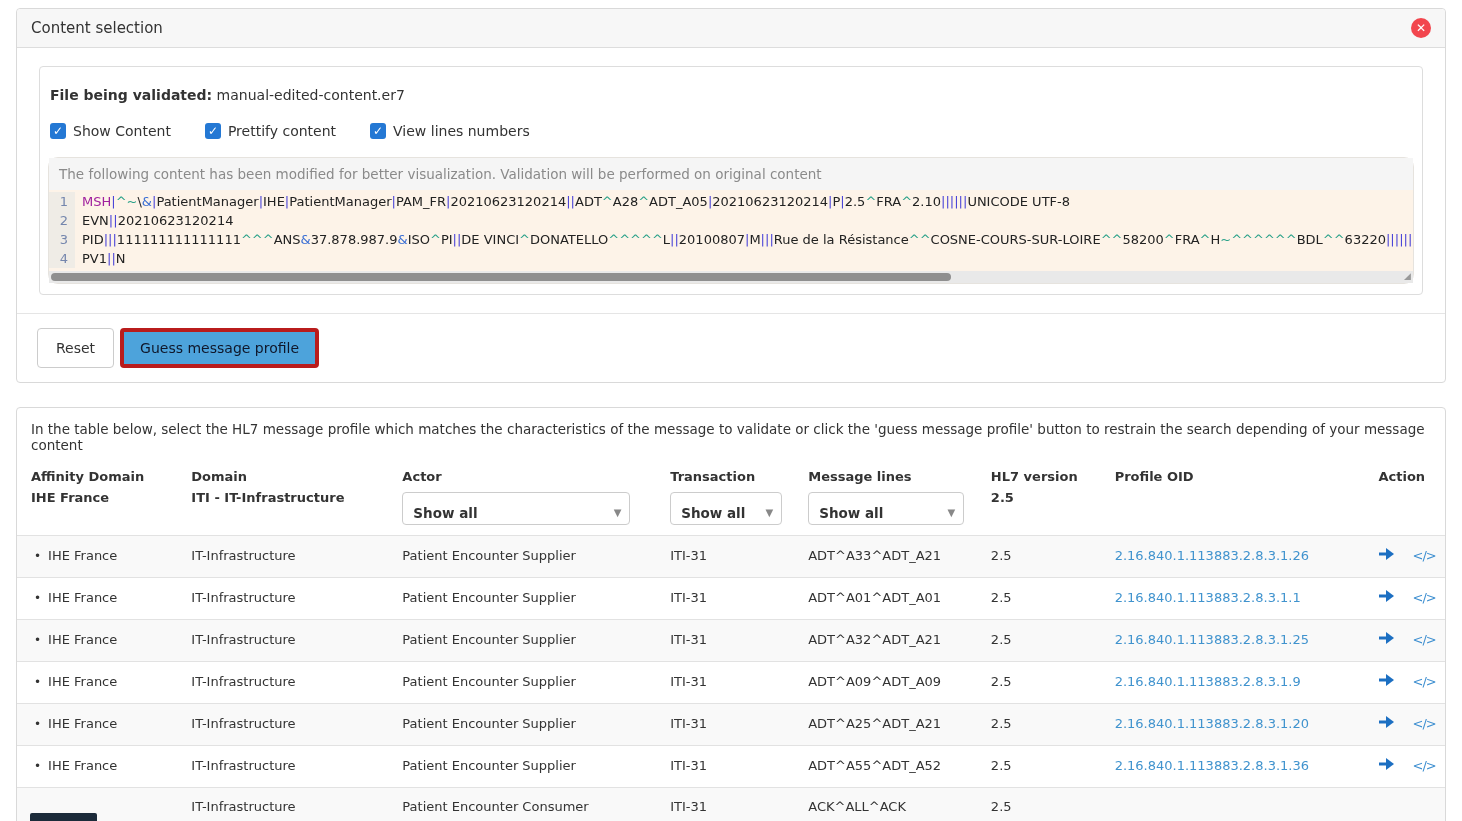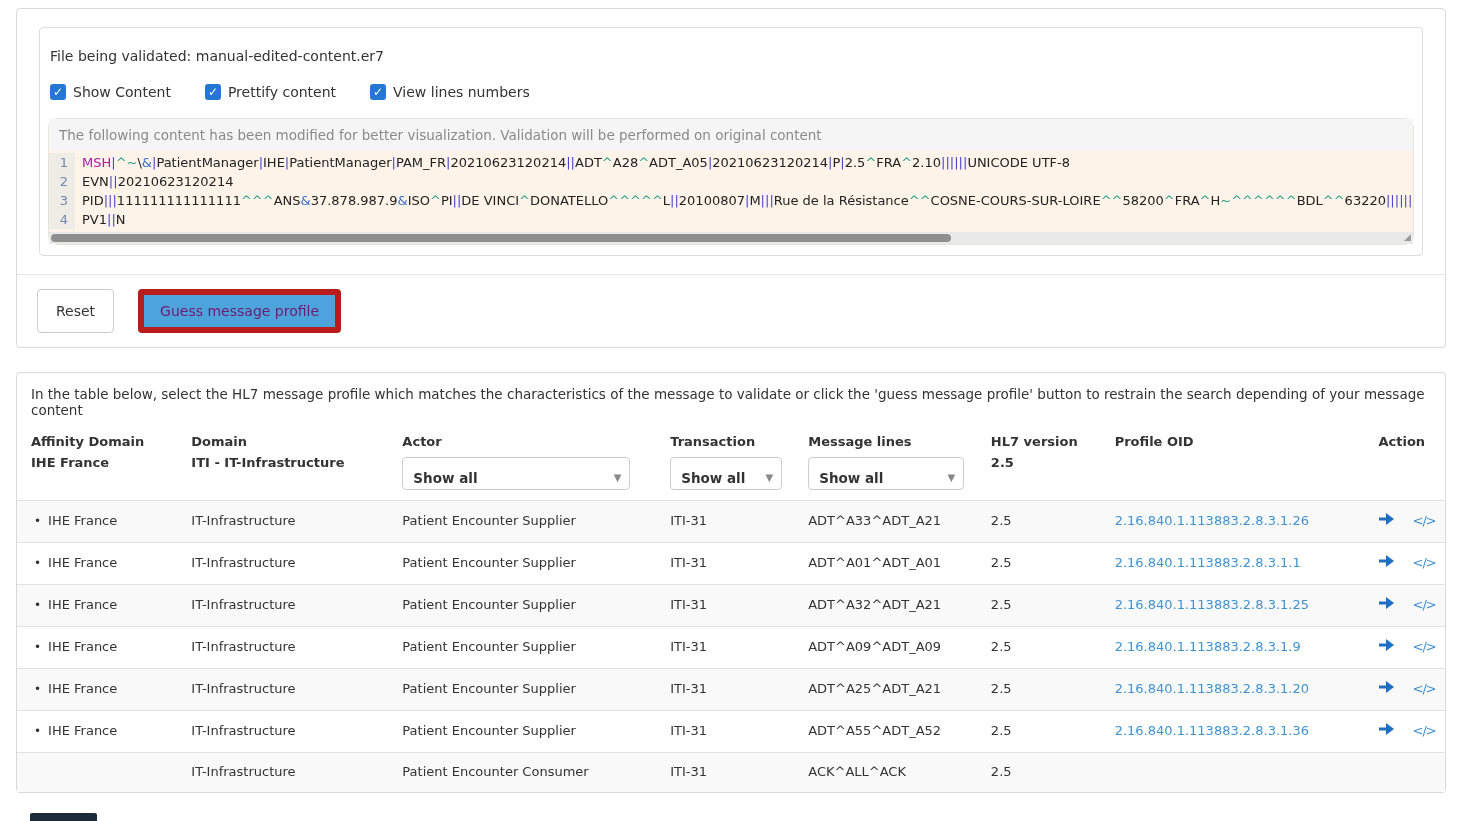--- a/index.html
+++ b/index.html
@@ -12,21 +12,21 @@
     background:#f7f7f7; border-bottom:1px solid #ddd; border-radius:4px 4px 0 0;
     padding:9px 14px; }
   .panel-title { font-size:15px; font-weight:400; color:#333; }
   .close-btn { width:20px; height:20px; border-radius:50%; background:#f2464e; color:#fff;
     display:flex; align-items:center; justify-content:center; cursor:pointer;
     font-size:12px; font-weight:bold; line-height:1; }
 
   .panel-body { padding:18px 22px; }
   .file-box { border:1px solid #ddd; border-radius:4px; padding:14px 8px 10px 8px; }
   .file-line { font-size:14px; padding:6px 0 4px 2px; }
-  .file-line .lbl { font-weight:normal; }
+  .file-line .lbl { font-weight:bold; }
   .cb-row { display:flex; gap:34px; margin:16px 0 18px 2px; }
   .cb { display:flex; align-items:center; gap:7px; cursor:pointer; }
   .cb .box { width:16px; height:16px; border-radius:3px; background:#2478d4; color:#fff;
     font-size:12px; font-weight:bold; display:flex; align-items:center; justify-content:center; }
   .cb .cb-label { font-size:14px; font-weight:normal; }
 
   .preview { border:1px solid #e6e3de; border-radius:10px; position:relative; }
   .note-bar { background:#f5f5f5; color:#8a8a8a; font-size:13.5px; padding:8px 10px; }
   .code-area { background:#fdf3e8; padding:2px 0 3px 0; }
   .code-line { display:flex; font-size:13px; line-height:19px; white-space:pre; }
@@ -36,25 +36,25 @@
   .tok-sep { color:#4a44d8; }
   .tok-caret { color:#2aa189; }
   .tok-amp { color:#3b6fd4; }
   .tok-seg { color:#a0209e; }
   .hscroll { height:12px; background:#e9e9e9; position:relative; }
   .hscroll .thumb { position:absolute; left:2px; top:2px; height:8px; width:66%;
     background:#8f8f8f; border-radius:4px; }
   .resize-grip { position:absolute; right:2px; bottom:1px; width:11px; height:11px;
     color:#999; font-size:9px; line-height:11px; text-align:right; user-select:none; }
 
-  .panel-footer { border-top:1px solid #e5e5e5; padding:14px 20px; display:flex; gap:24px; }
+  .panel-footer { border-top:1px solid #e5e5e5; padding:14px 20px; display:flex; gap:6px; }
   .btn { font-size:14px; border-radius:4px; padding:8px 18px; cursor:pointer;
     font-family:inherit; }
   .btn-reset { background:#fff; border:1px solid #ccc; color:#333; }
-  .btn-guess { background:#4da3db; border:6px solid #b91c1c; color:#701a75; padding:8px 16px; }
+  .btn-guess { background:#4da3db; border:4px solid #b91c1c; color:#0f172a; padding:8px 16px; }
 
   .intro { font-size:13.5px; padding:13px 14px 2px 14px; }
 
   table.profiles { width:100%; border-collapse:collapse; margin-top:10px; font-size:13px; }
   table.profiles col.c-aff{width:158px} table.profiles col.c-dom{width:208px}
   table.profiles col.c-act{width:264px} table.profiles col.c-tra{width:136px}
   table.profiles col.c-msg{width:180px} table.profiles col.c-ver{width:122px}
   table.profiles col.c-oid{width:260px} table.profiles col.c-action{width:74px}
   thead th { text-align:left; vertical-align:top; font-weight:bold; font-size:13px;
     padding:4px 8px 10px 14px; }
@@ -75,20 +75,24 @@
     color:#3c8ed0; font-size:13px; letter-spacing:-1px; }
   .bottom-strip { position:absolute; left:30px; top:813px; width:67px; height:8px;
     background:#1c2b3a; border-radius:2px 2px 0 0; }
 </style>
 </head>
 <body>
 
 <div class="page">
 
   <section class="panel">
+    <header class="panel-header">
+      <div class="panel-title">Content selection</div>
+      <div class="close-btn">✕</div>
+    </header>
     <div class="panel-body">
       <div class="file-box">
         <div class="file-line">
           <span class="lbl">File being validated:</span>
           <span>manual-edited-content.er7</span>
         </div>
         <div class="cb-row">
           <label class="cb">
             <span class="box">✓</span>
             <span class="cb-label">Show Content</span>

